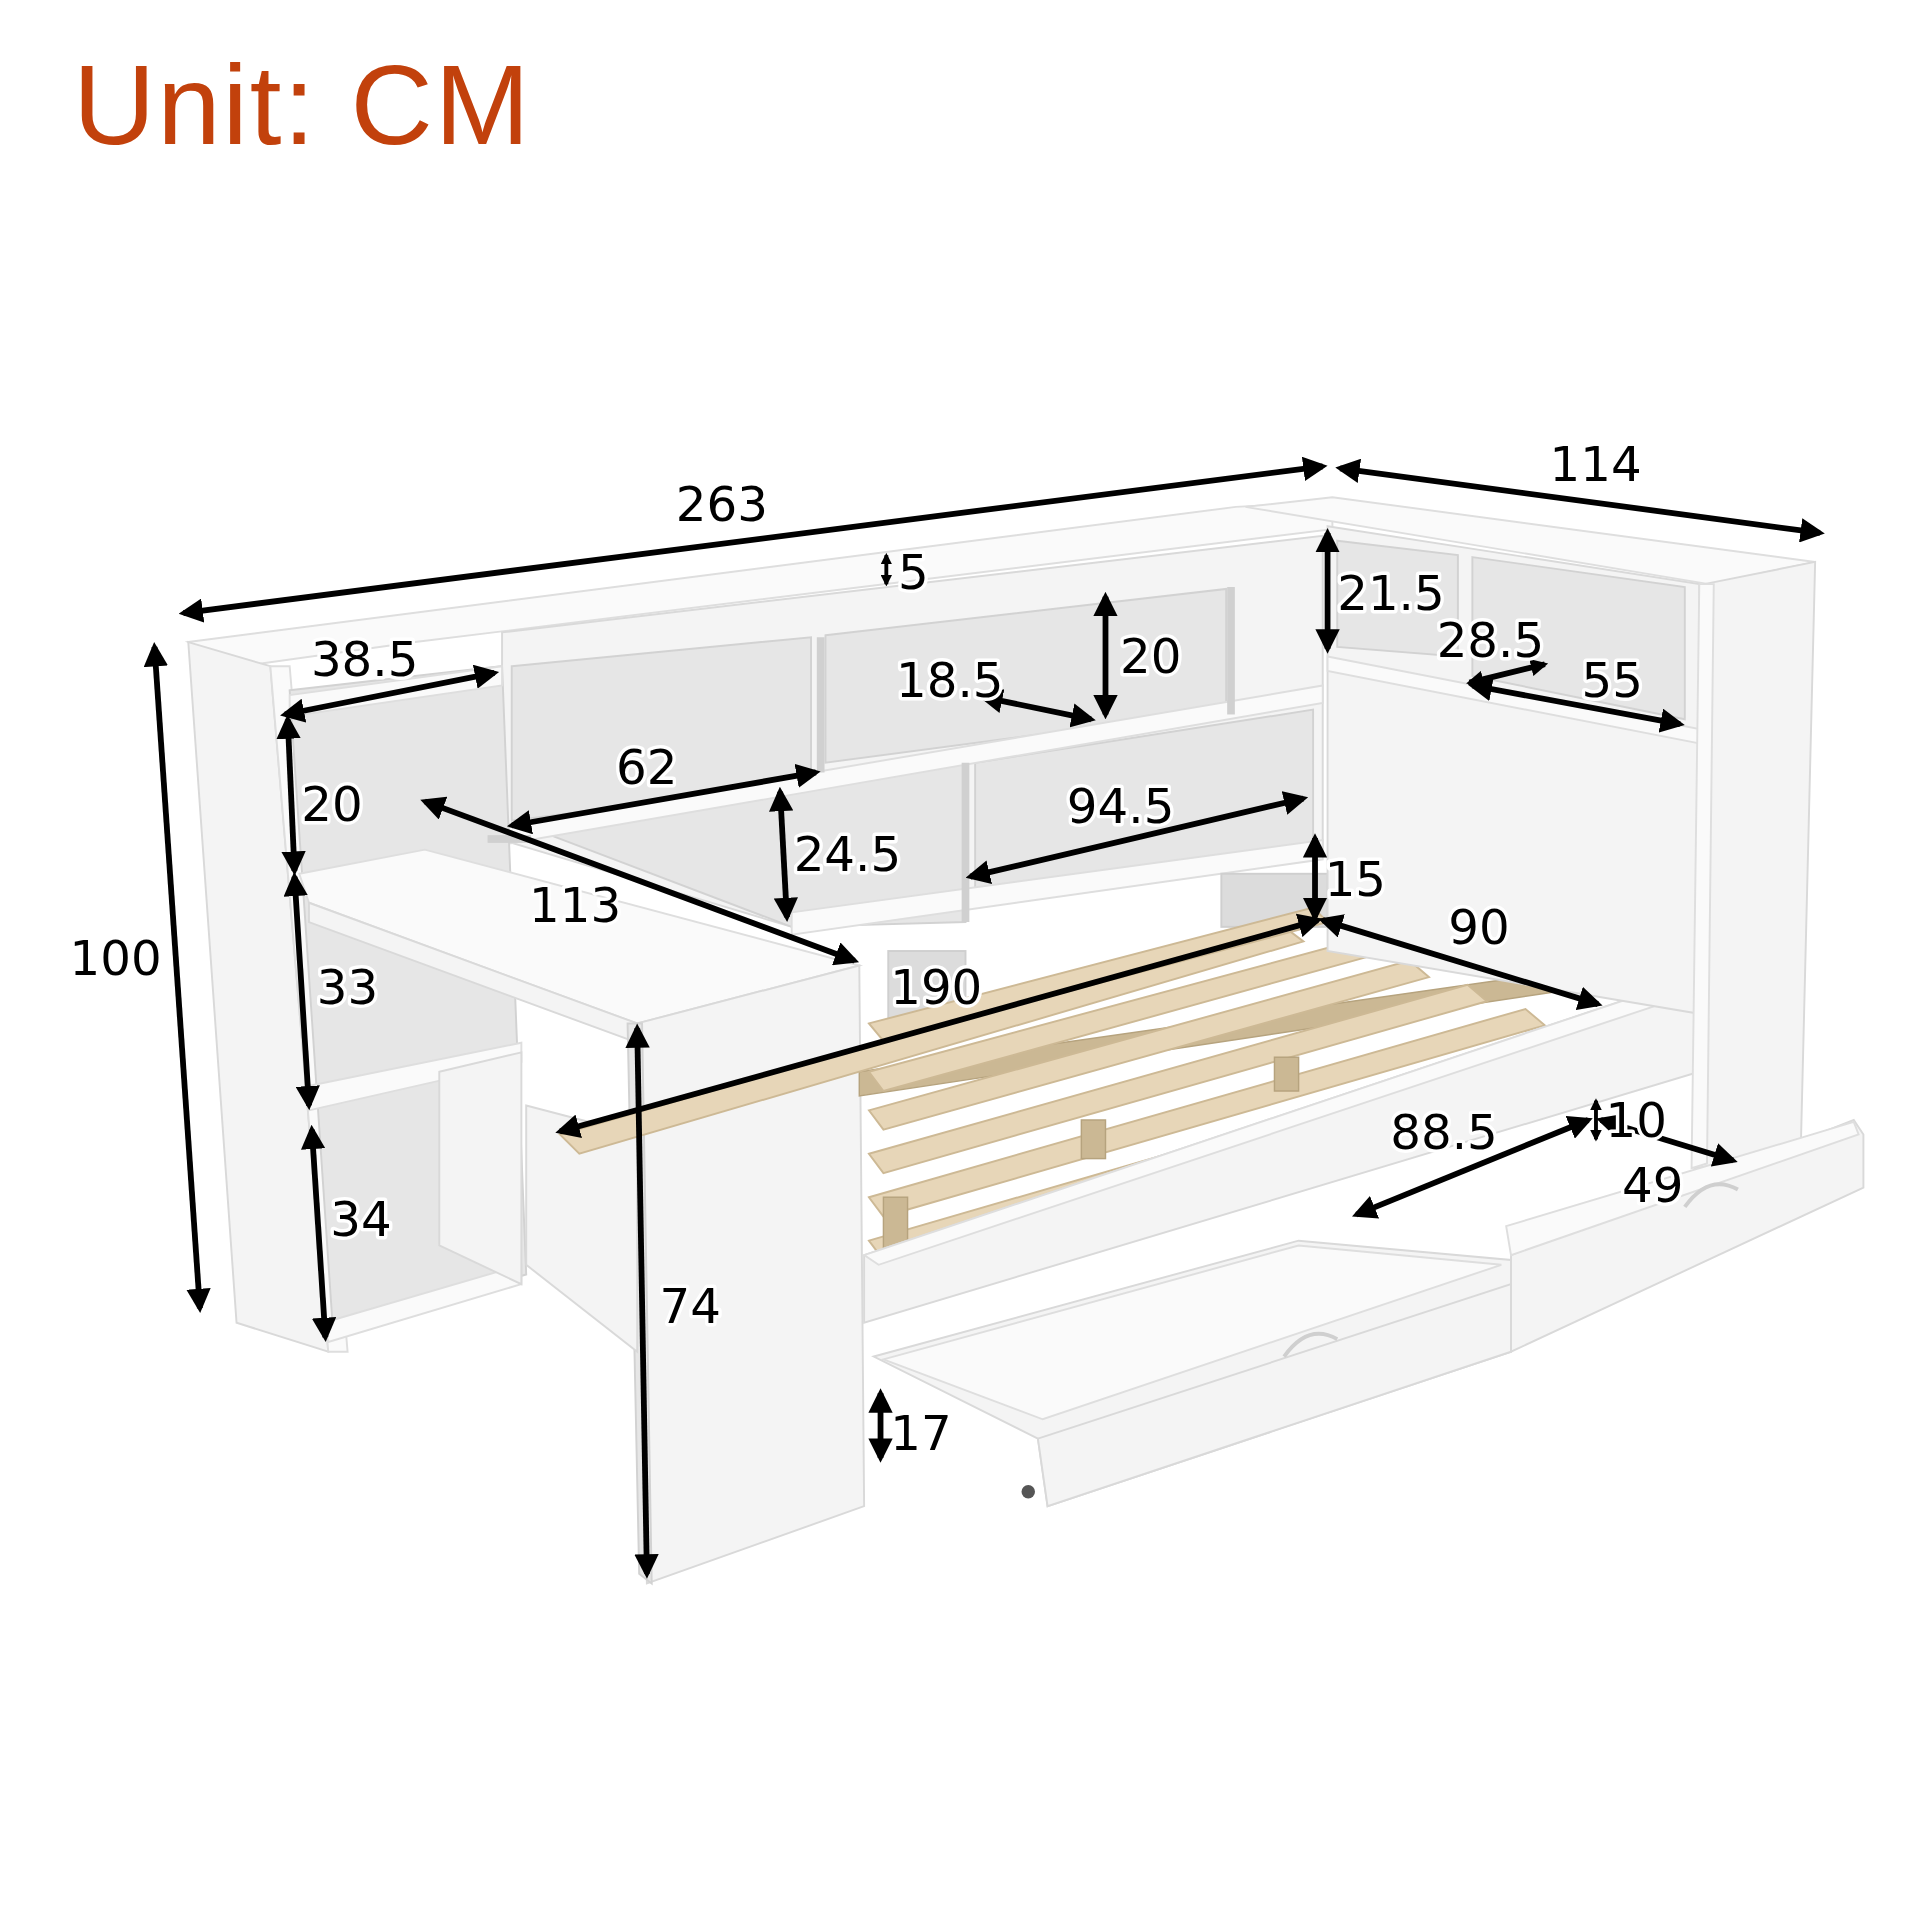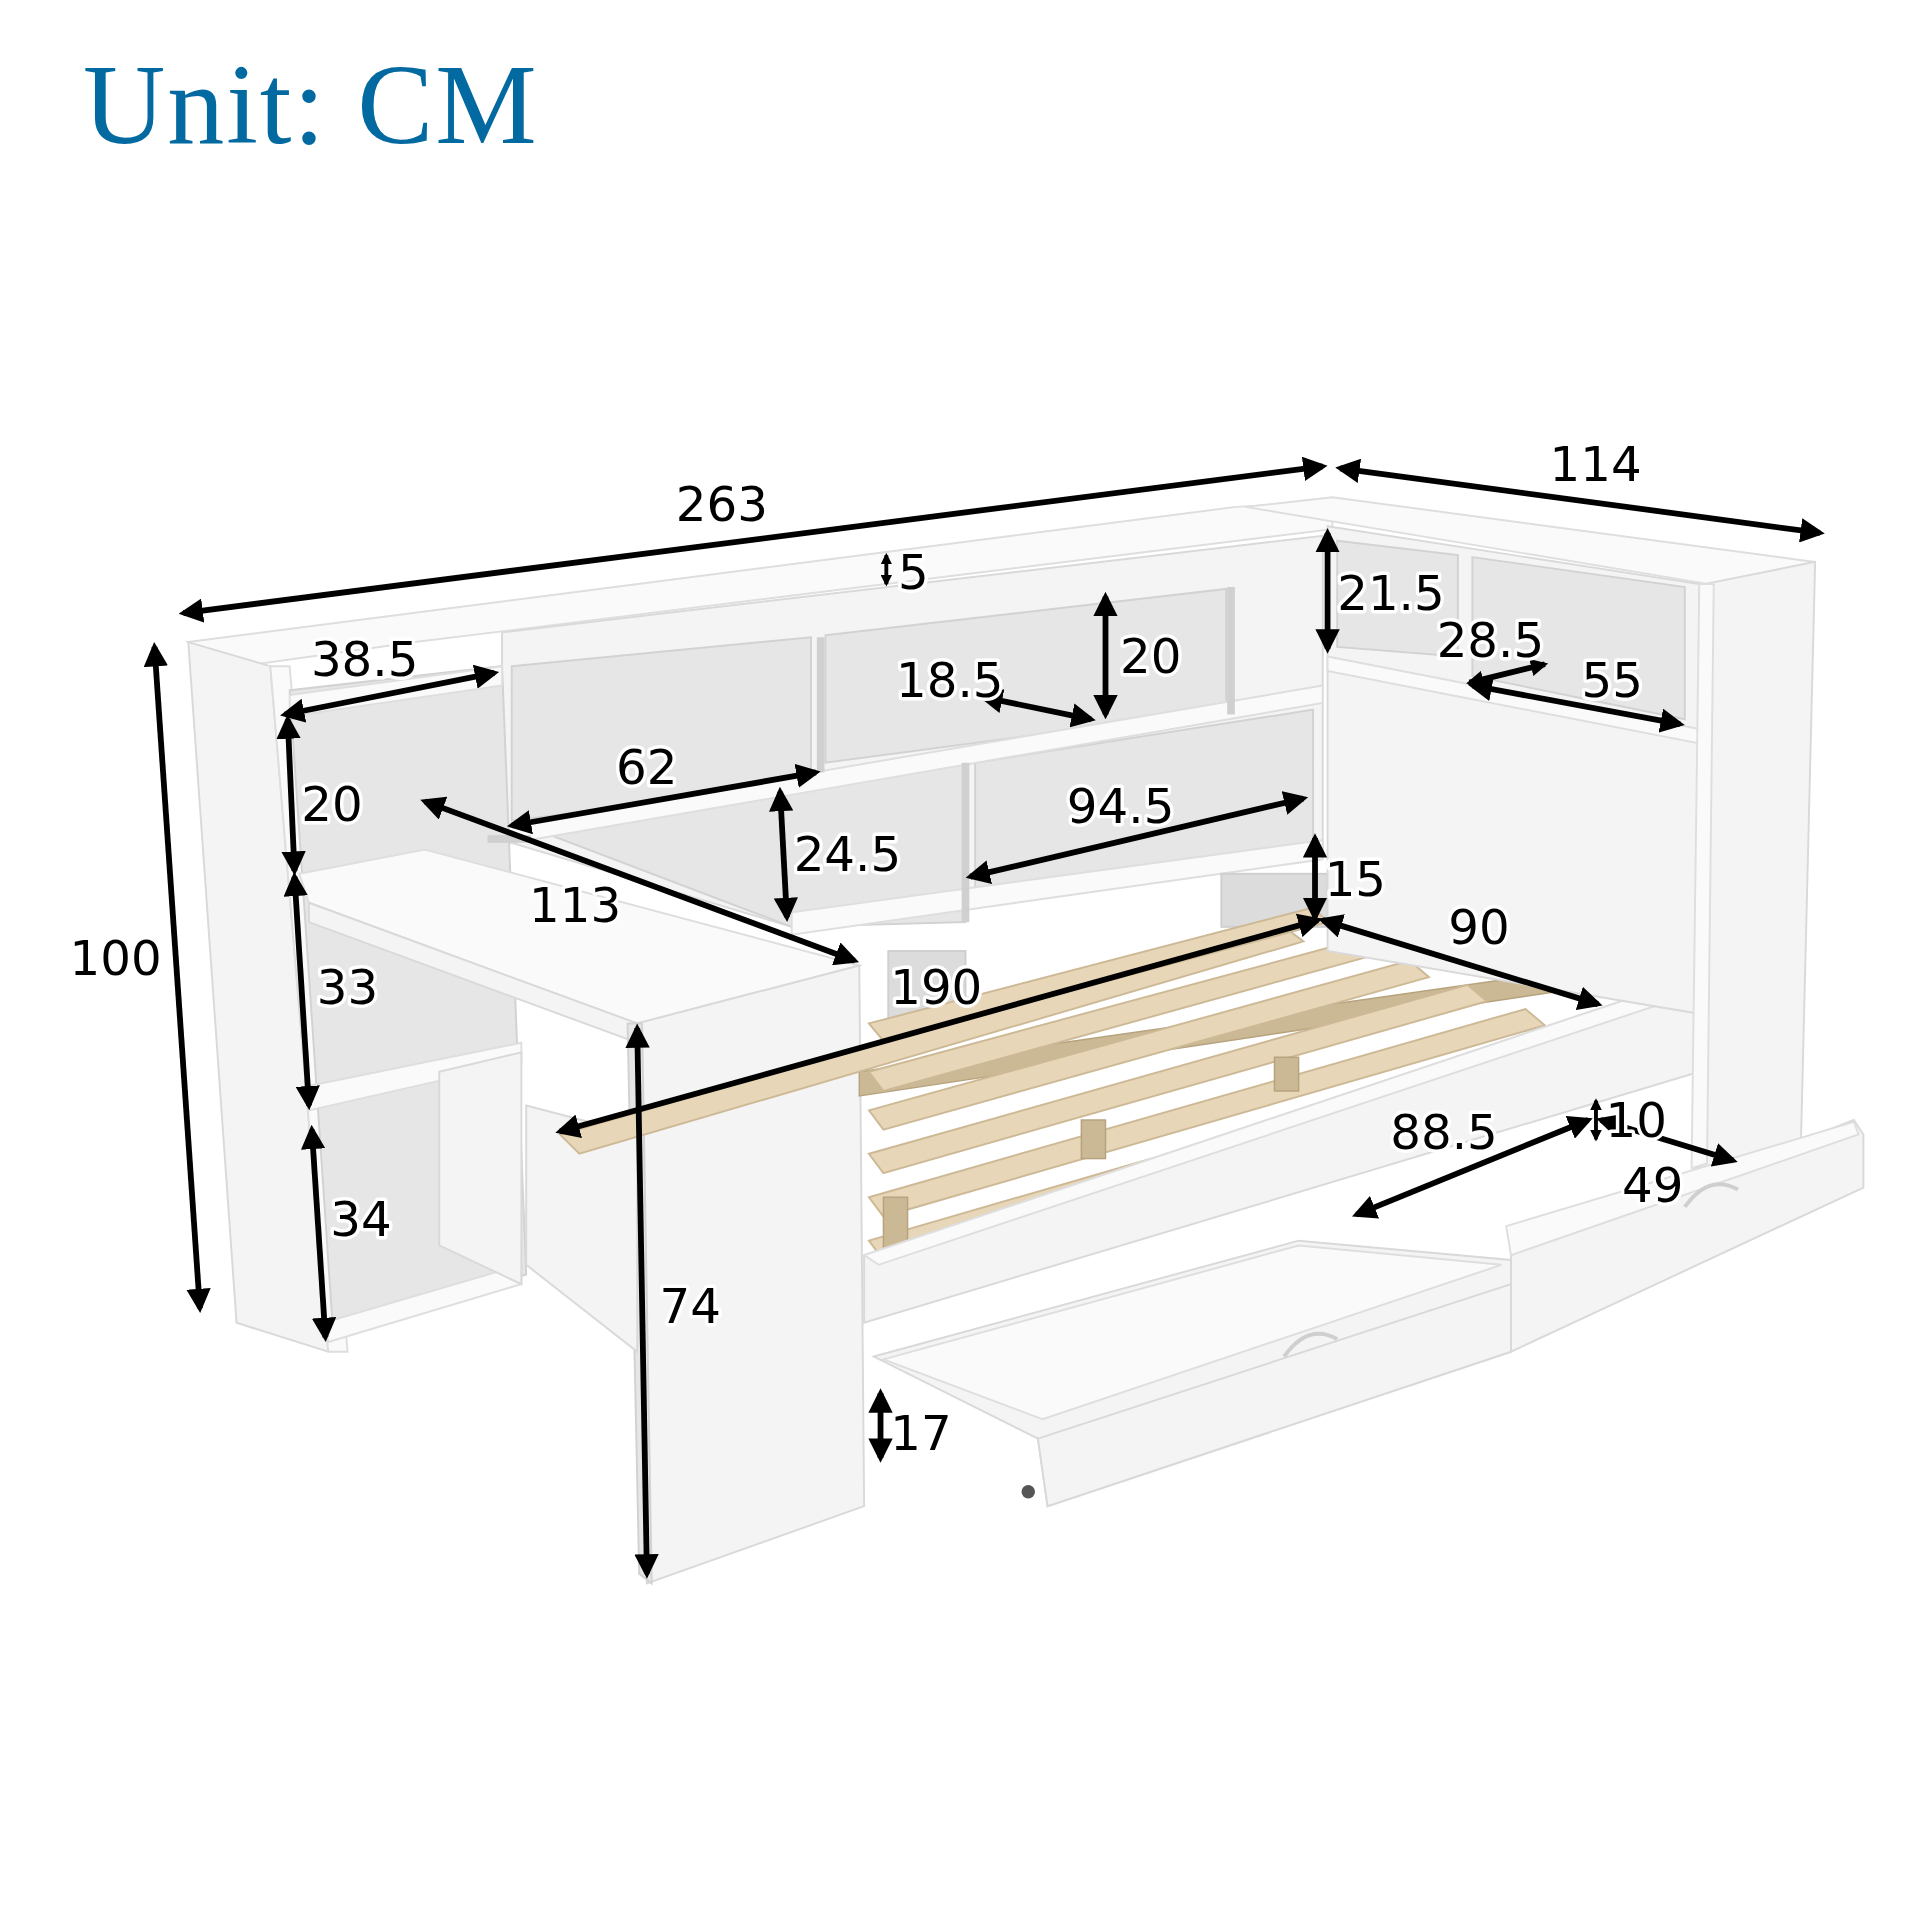--- a/index.html
+++ b/index.html
@@ -1,17 +1,17 @@
 <!DOCTYPE html>
 <html><head>
 <meta charset="utf-8">
 <style>
   html, body { margin: 0; padding: 0; background: #ffffff; }
   body { width: 1931px; height: 1931px; position: relative; overflow: hidden; font-family: "DejaVu Sans", "Liberation Sans", sans-serif; }
-  #unit-title { position: absolute; left: 83px; top: 39px; font-size: 114px; font-weight: 400; color: #0369a1; letter-spacing: 1.9px; font-family: Liberation Serif, serif; }
+  #unit-title { position: absolute; left: 73px; top: 39px; font-size: 114px; font-weight: 400; color: #c2410c; letter-spacing: 1.9px; font-family: Liberation Sans, sans-serif; }
   svg#diagram { position: absolute; left: 0; top: 0; }
   .panel { fill: #f4f4f4; stroke: #d9d9d9; stroke-width: 2; }
   .panel-dark { fill: #e6e6e6; stroke: #d2d2d2; stroke-width: 2; }
   .panel-shadow { fill: #dcdcdc; stroke: #cfcfcf; stroke-width: 2; }
   .panel-white { fill: #fafafa; stroke: #dedede; stroke-width: 2; }
   .slat { fill: #e7d6b8; stroke: #cdb995; stroke-width: 2; }
   .slat-support { fill: #cbb894; stroke: #b6a37e; stroke-width: 1.5; }
   .dim-line { stroke: #000; stroke-width: 6; fill: none; }
   .dim-text { font-family: "DejaVu Sans", sans-serif; font-size: 50px; fill: #000; paint-order: stroke; stroke: #ffffff; stroke-width: 7px; stroke-linejoin: round; }
 </style>

